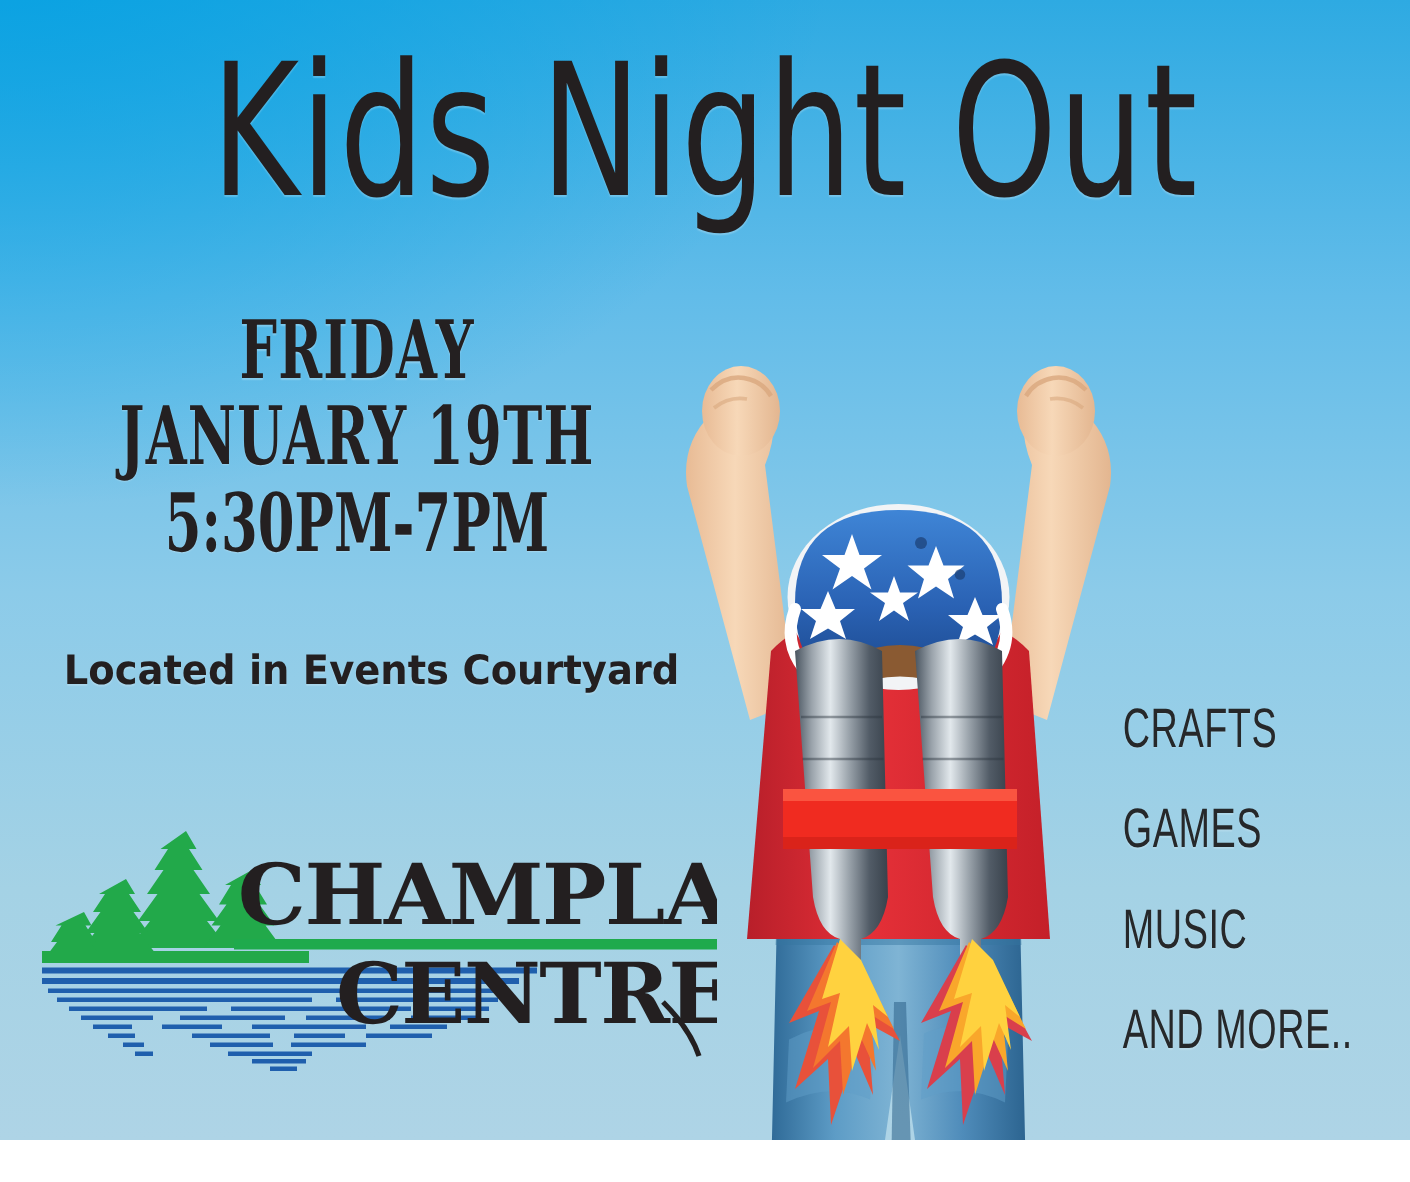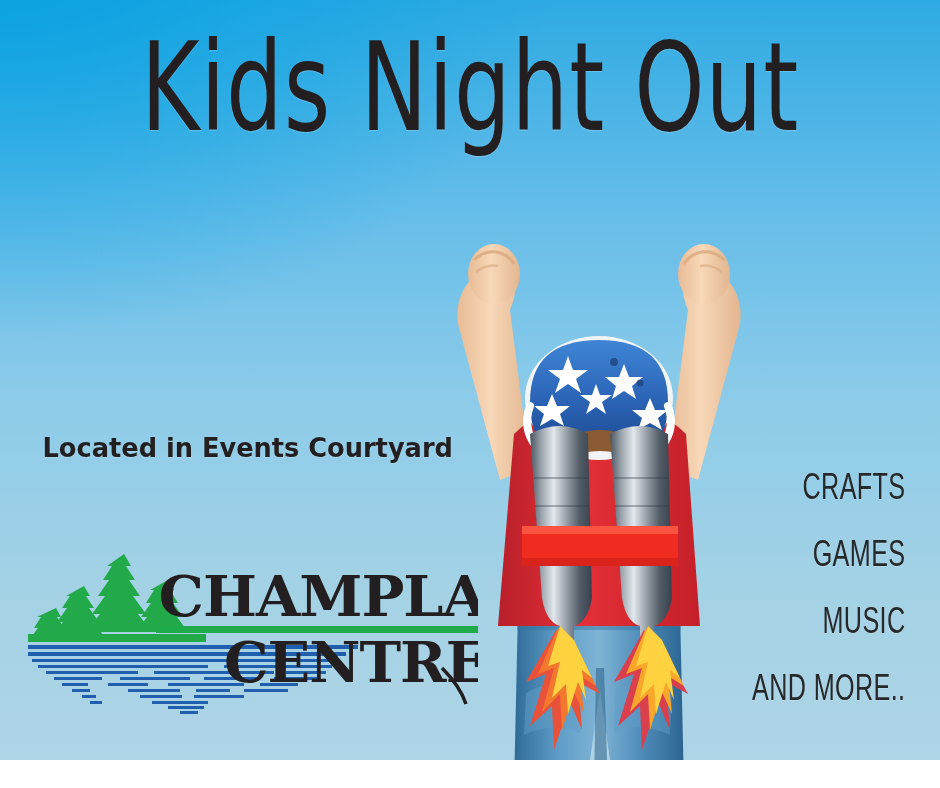--- a/index.html
+++ b/index.html
@@ -87,21 +87,21 @@
     white-space: nowrap;
     text-shadow: 0 1px 1px rgba(255,255,255,0.2);
   }
 
   
   .feature-list {
     position: absolute;
     left: 718px;
     top: 468px;
     width: 218px;
-    text-align: right;
+    text-align: left;
     font-family: "Liberation Sans", sans-serif;
     font-weight: 400;
     color: #26282a;
   }
   .feature-list li {
     list-style: none;
     font-size: 35px;
     line-height: 1.0;
     margin: 0 0 32px 0;
     transform: scaleX(0.72) scaleY(1.06);
@@ -240,20 +240,25 @@
           <polygon points="0,0 -30,52 -10,44 -26,96 -4,76 -2,120 14,72 26,100 22,52 44,64 18,16" fill="#d93f4c"></polygon>
           <polygon points="2,-2 -18,44 -2,38 -14,82 4,64 6,100 18,62 28,84 24,46 40,56 18,12" fill="#f9a72b"></polygon>
           <polygon points="4,-4 -8,36 4,32 -4,68 10,54 12,84 22,52 30,70 26,40 36,48 18,10" fill="#ffd23f"></polygon>
         </g>
       </g>
     </svg>
   </div>
 
   <div class="headline">Kids Night Out</div>
 
+  <div class="dateblock">
+    <div class="l1">FRIDAY</div>
+    <div class="l2">JANUARY 19TH</div>
+    <div class="l3">5:30PM-7PM</div>
+  </div>
 
   <div class="location">Located in Events Courtyard</div>
 
   <ul class="feature-list">
     <li>CRAFTS</li>
     <li>GAMES</li>
     <li>MUSIC</li>
     <li>AND MORE..</li>
   </ul>
 

